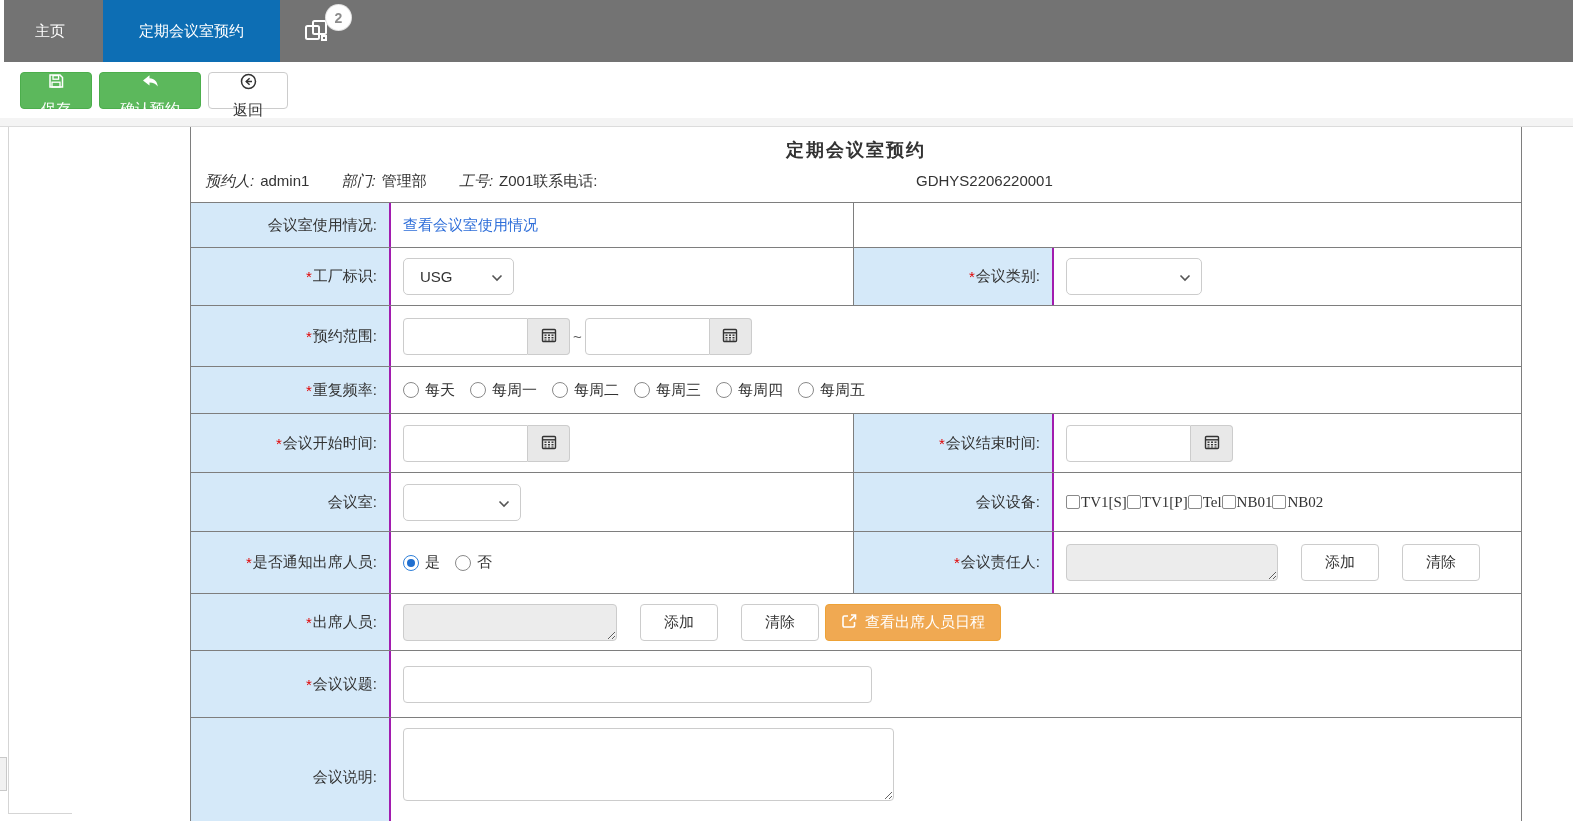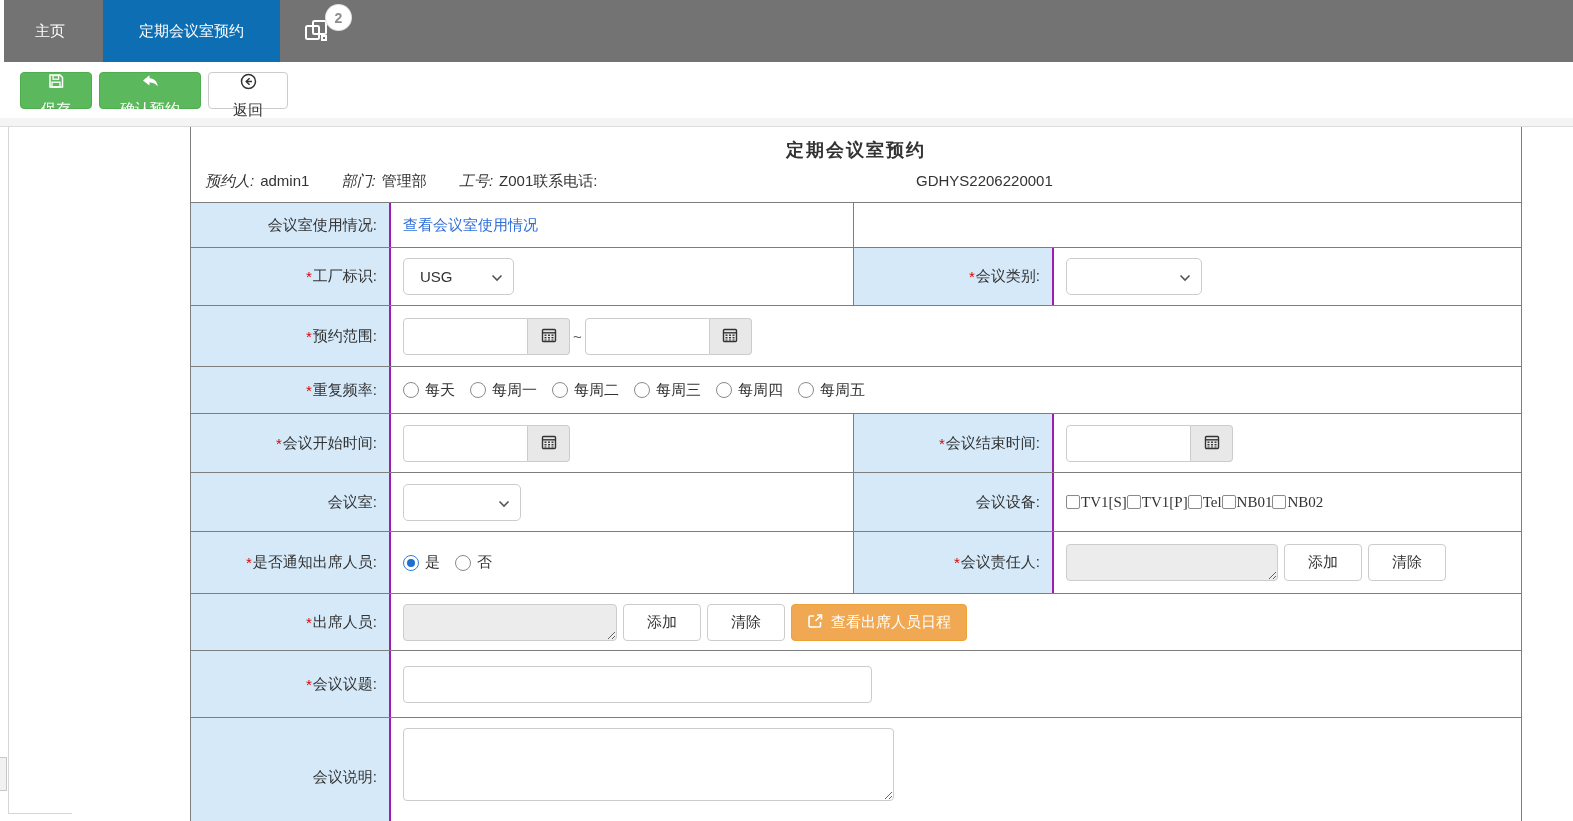--- a/index.html
+++ b/index.html
@@ -91,21 +91,21 @@
   .cb-item { display:flex; align-items:center; cursor:pointer;font-family:Liberation Serif, serif; }
   .cb { width:14px; height:14px; border:1px solid #8a8a8a; border-radius:2px;
     background:#fff; margin-right:1px; flex:0 0 14px; }
 
   textarea.ta { width:214px; height:37px; border:1px solid #ccc; border-radius:4px;
     resize:both; font-family:inherit; font-size:15px; padding:4px 6px; }
   textarea.ta-dis { background:#ececec; }
   textarea.ta-desc { width:491px; height:73px; background:#fff; }
 
   .btn-plain { height:37px; width:78px; background:#fff; border:1px solid #ccc;
-    border-radius:4px; color:#333; font-size:15px; margin-left:6px; cursor:pointer;
+    border-radius:4px; color:#333; font-size:15px; margin-left:23px; cursor:pointer;
     font-family:inherit; }
   .btn-orange { height:37px; background:#f0a952; border:1px solid #eea236;
     border-radius:4px; color:#fff; font-size:15px; display:flex; align-items:center;
     gap:8px; padding:0 15px; margin-left:6px; cursor:pointer; font-family:inherit; }
 
   .topic-input { width:469px; height:37px; border:1px solid #ccc; border-radius:4px;
     padding:0 8px; font-size:15px; font-family:inherit; }
 
   .val-top { align-items:flex-start; padding-top:10px; }
 </style>

